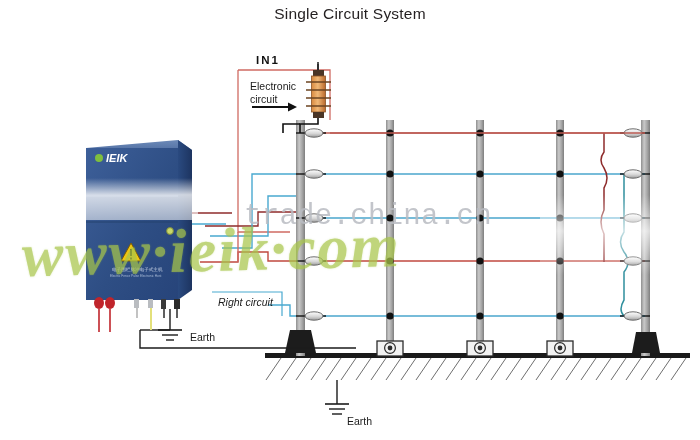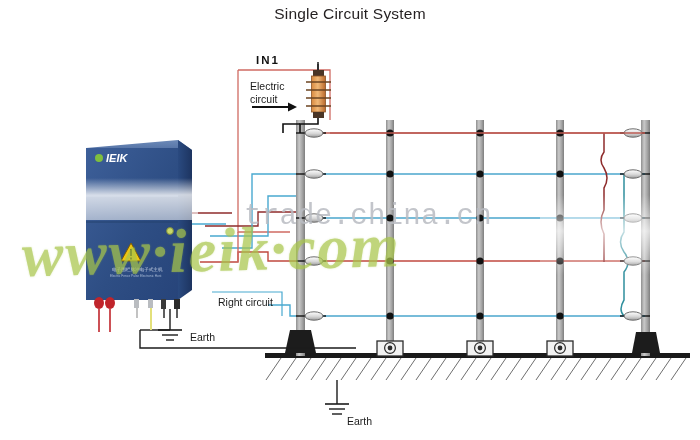--- a/index.html
+++ b/index.html
@@ -18,21 +18,21 @@
     color:#1b1b1b;
     white-space:nowrap;
   }
   #title{
     left:0;top:5px;width:700px;text-align:center;
     font-size:15.5px;color:#231f20;letter-spacing:.2px;
   }
   #in1{left:256px;top:54px;font-size:11.5px;letter-spacing:2px;font-weight:600;color:#111;}
   #arr1{left:250px;top:80px;font-size:10.5px;line-height:13px;}
   #arr2{left:250px;top:93px;font-size:10.5px;line-height:13px;}
-  #rightcirc{left:218px;top:296px;font-size:10.5px;}
+  #rightcirc{left:218px;top:296px;font-size:10.5px;font-style:italic;}
   #earth1{left:190px;top:331px;font-size:10.5px;}
   #earth2{left:347px;top:415px;font-size:10.5px;}
 
   
   #wm-trade{
     position:absolute;left:244px;top:200px;
     font-size:29px;color:#b9bcc2;opacity:.85;
     font-family:Liberation Mono, monospace;
     letter-spacing:.3px;
   }
@@ -348,21 +348,21 @@
     </g>
 
     <g fill="none">
       <path d="M192,213 L232,213" stroke="#8e2b2b" stroke-width="1.4"></path>
       <path d="M192,224 L226,224" stroke="#49a9d0" stroke-width="1.4"></path>
     </g>
   </svg>
 
   <div class="lbl" id="title">Single Circuit System</div>
   <div class="lbl" id="in1">IN1</div>
-  <div class="lbl" id="arr1">Electric</div>
+  <div class="lbl" id="arr1">Electronic</div>
   <div class="lbl" id="arr2">circuit</div>
   <div class="lbl" id="rightcirc">Right circuit</div>
   <div class="lbl" id="earth1">Earth</div>
   <div class="lbl" id="earth2">Earth</div>
 
   <div id="blur-band"></div>
   <div id="blur-band2"></div>
   <div id="wm-trade">trade.china.cn</div>
   <div id="wm-ieik">www·ieik·com</div>
 

